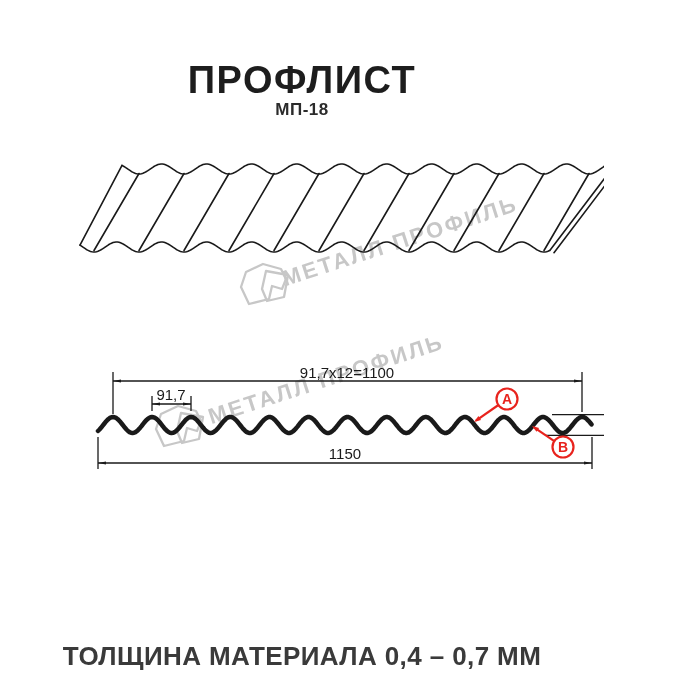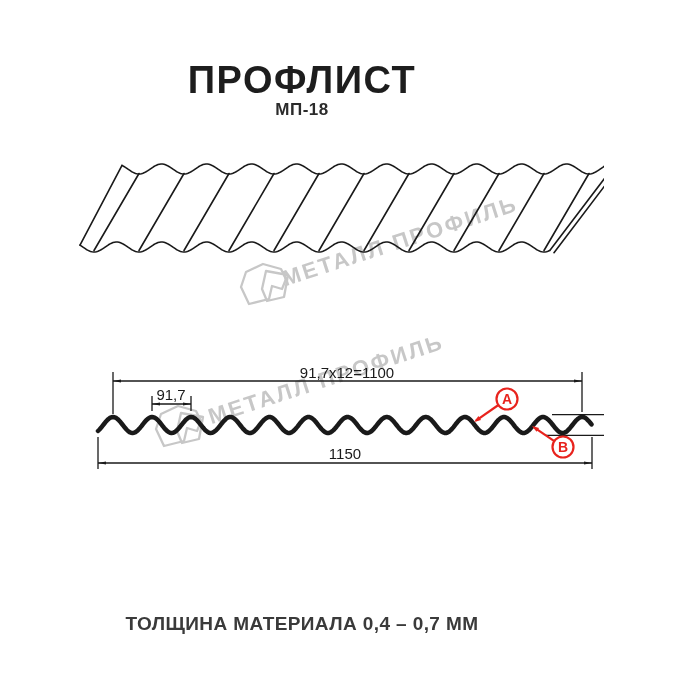--- a/index.html
+++ b/index.html
@@ -2,22 +2,22 @@
 <html style="--accent-red: #e8231d; --line: #1a1a1a; --watermark: #c7c7c7; --title: #1d1d1d; --footer-text: #3a3a3a;"><head>
 <meta charset="utf-8">
 <style>
   html,body{margin:0;padding:0;background:#fff;}
   .stage{position:relative;width:604px;height:700px;background:#fff;overflow:hidden;
          font-family:"Liberation Sans", sans-serif;}
   .title{position:absolute;left:0;right:0;top:58px;text-align:center;
          font-size:38px;line-height:44px;font-weight:700;letter-spacing:1.5px;color:var(--title);}
   .subtitle{position:absolute;left:0;right:0;top:100px;text-align:center;
          font-size:17px;line-height:20px;font-weight:700;letter-spacing:0.5px;color:#2b2b2b;}
-  .footer{position:absolute;left:0;right:0;top:612px;text-align:center;
-         font-size:19px;line-height:24px;font-weight:700;letter-spacing:0.4px;color:var(--footer-text);}
+  .footer{position:absolute;left:0;right:0;top:644px;text-align:center;
+         font-size:26px;line-height:24px;font-weight:700;letter-spacing:0.4px;color:var(--footer-text);}
   .wm-text{position:absolute;white-space:nowrap;color:var(--watermark);
          font-size:22px;line-height:26px;font-weight:700;letter-spacing:2.5px;
          transform-origin:0 100%;transform:rotate(-18deg);}
   .wm-logo{position:absolute;}
   .wm-logo path{fill:none;stroke:var(--watermark);stroke-width:2.3;stroke-linejoin:round;}
   svg.draw{position:absolute;overflow:visible;}
   .sheet-line{fill:none;stroke:var(--line);stroke-width:1.6;stroke-linejoin:round;stroke-linecap:round;}
   .prof{fill:none;stroke:var(--line);stroke-width:4.5;stroke-linejoin:round;stroke-linecap:round;}
   .dl{fill:none;stroke:var(--line);stroke-width:1.3;}
   .arr{fill:var(--line);stroke:none;}

